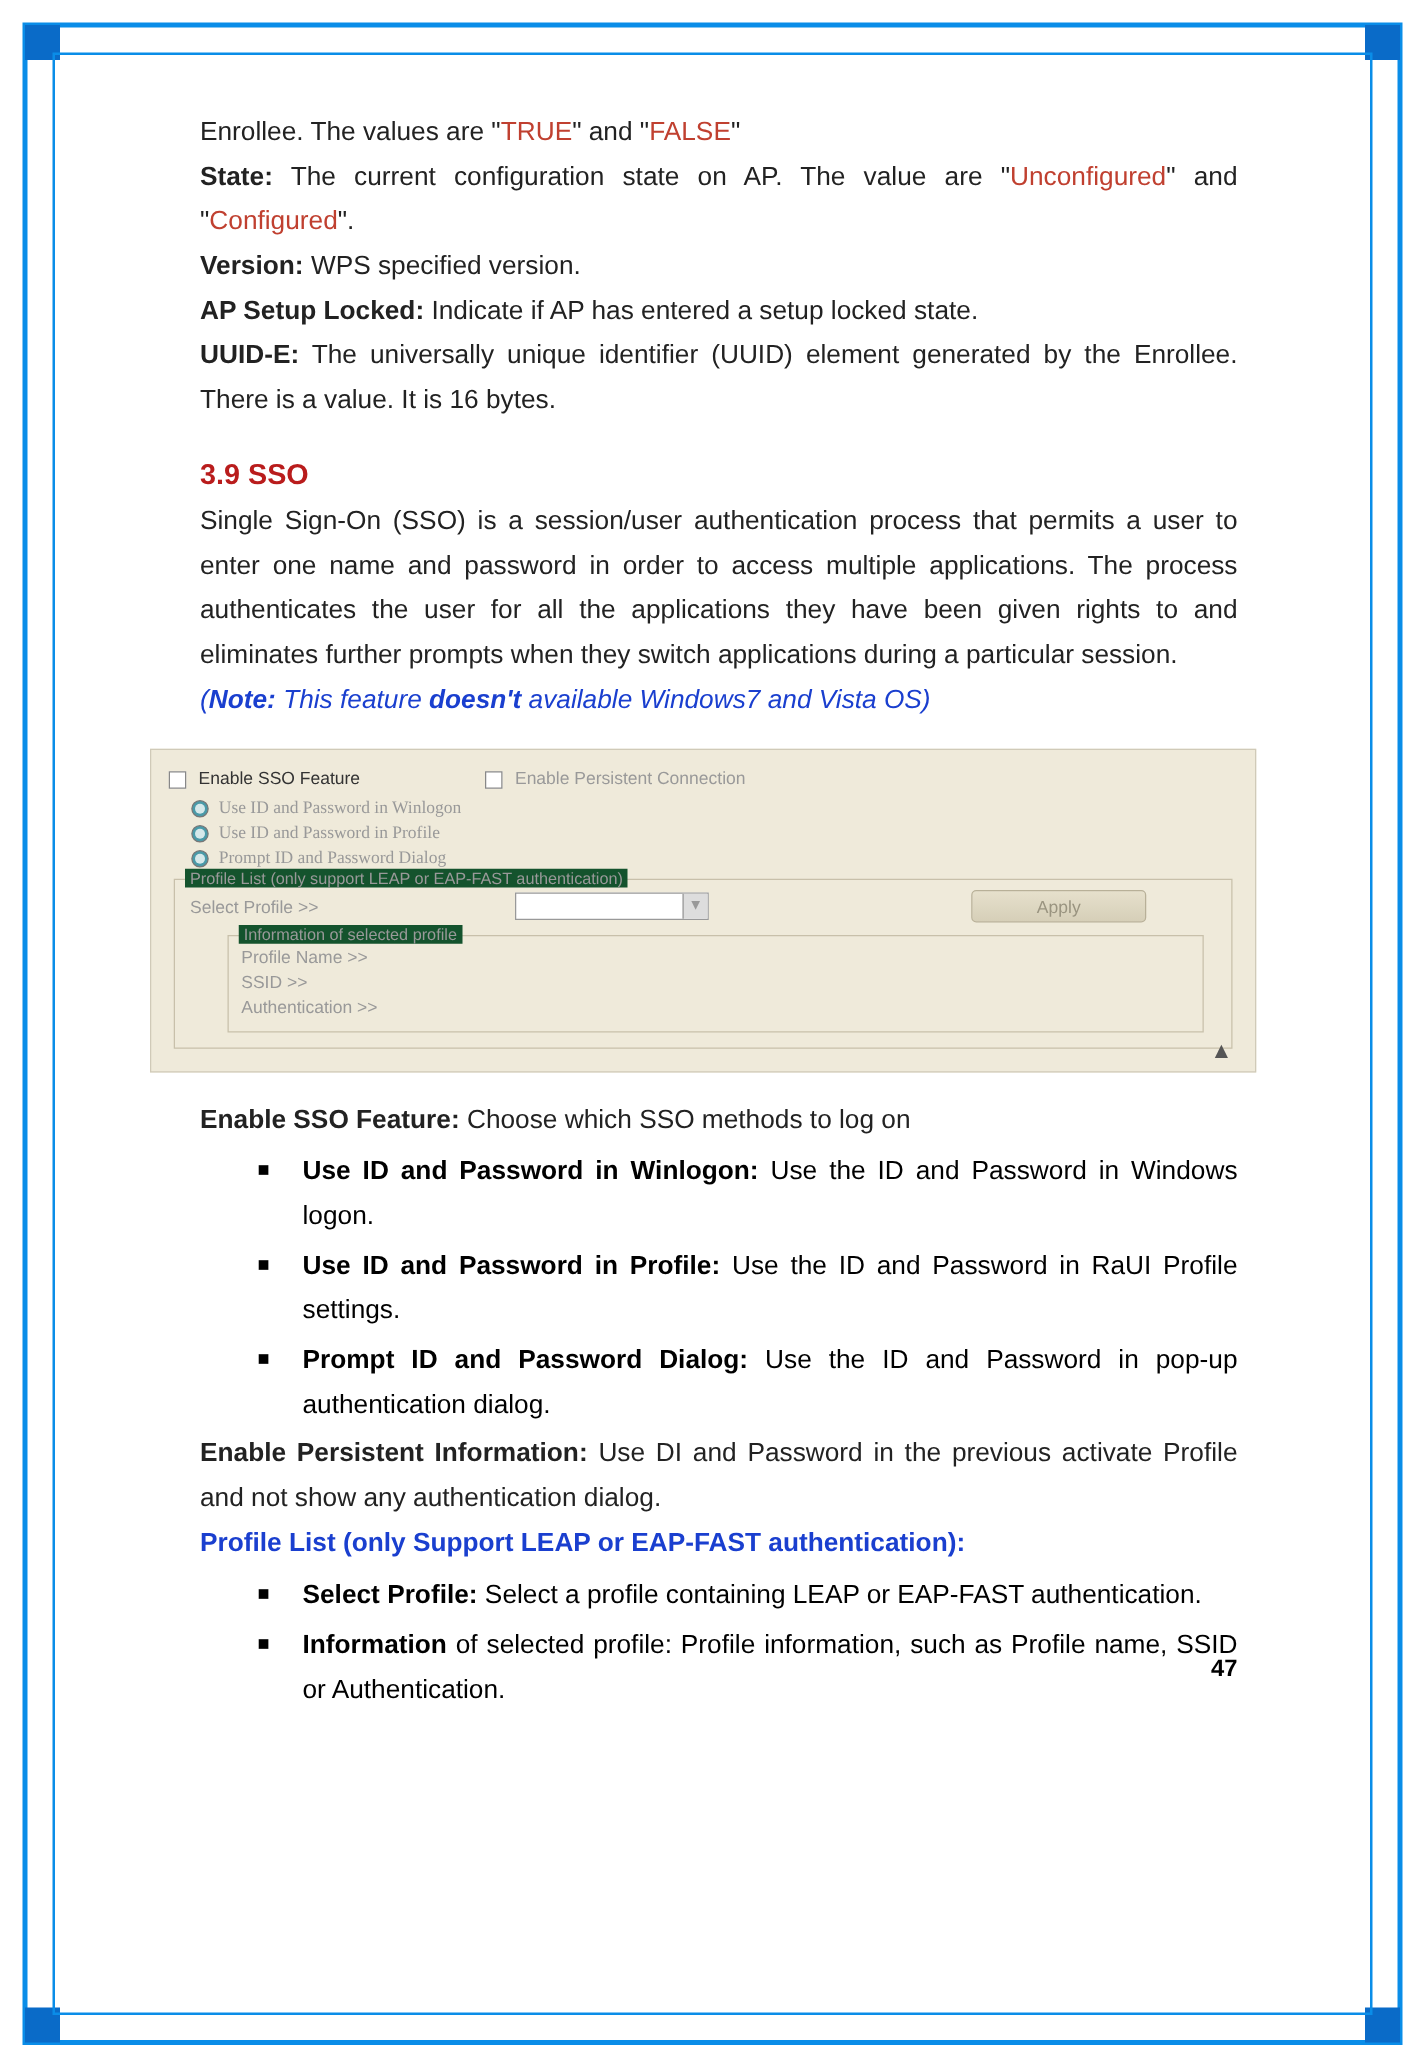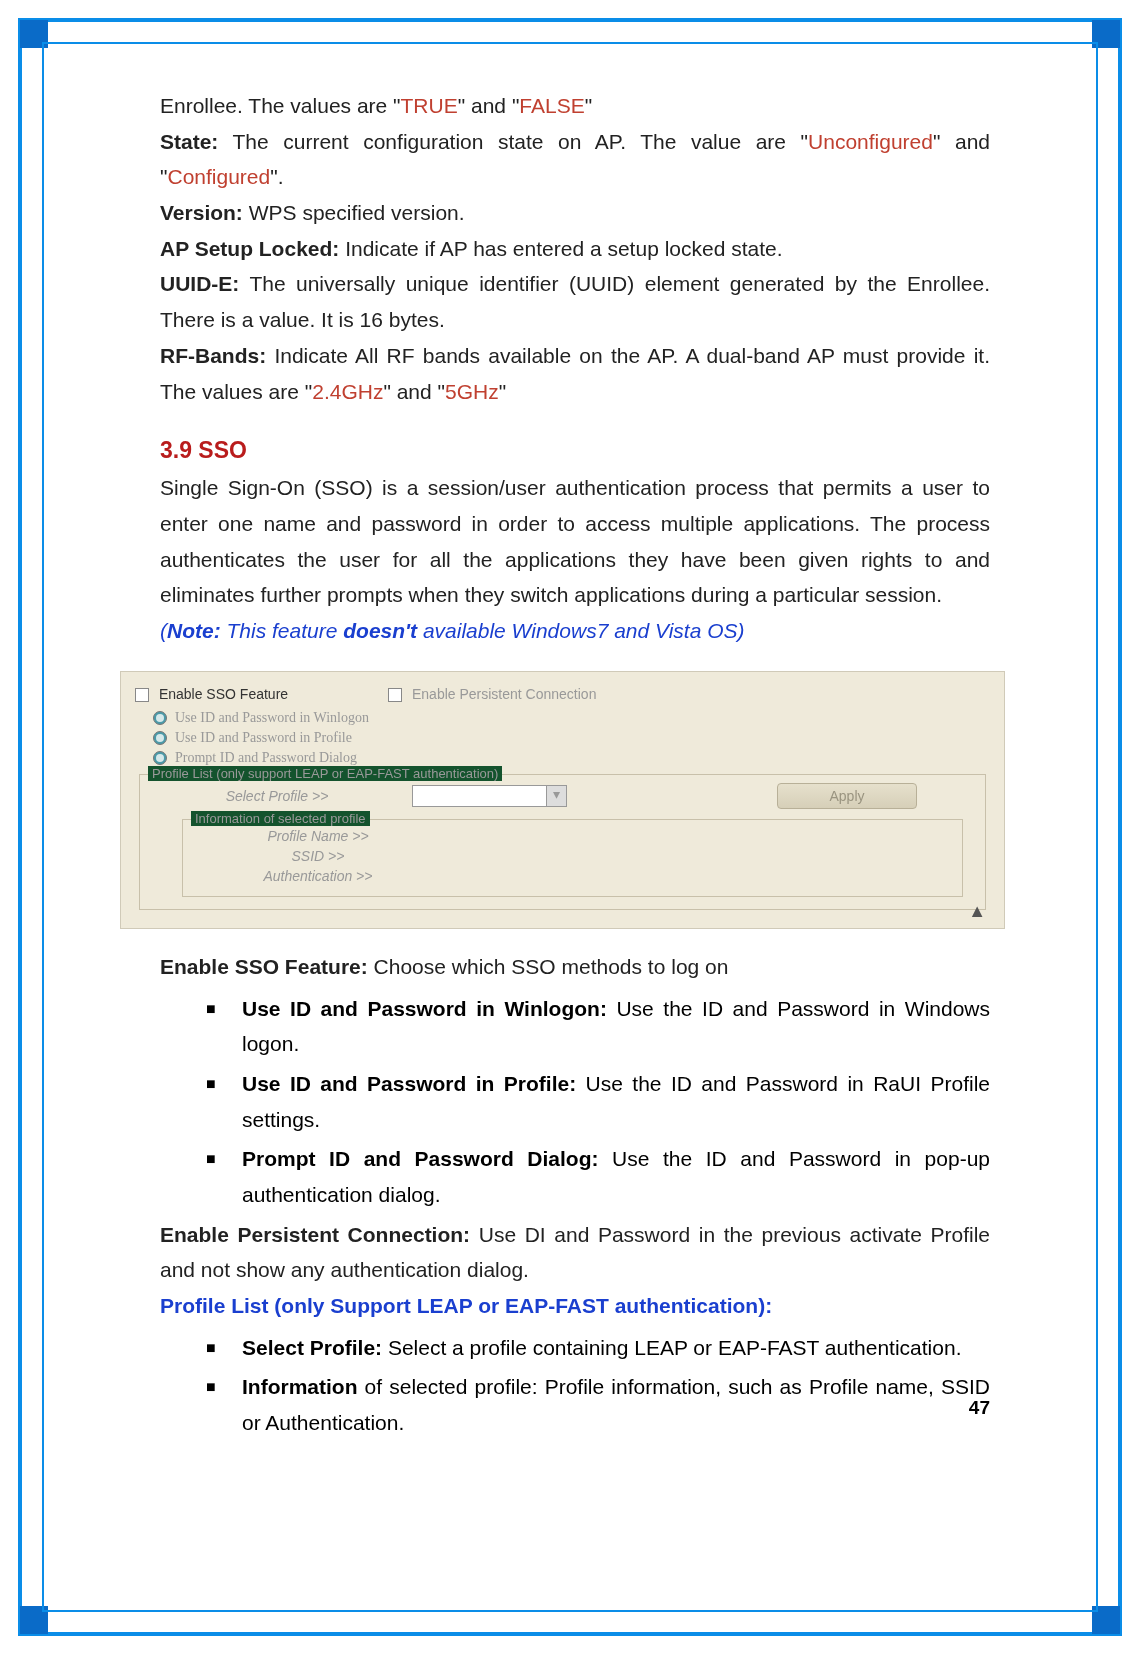--- a/index.html
+++ b/index.html
@@ -60,21 +60,21 @@
   color: #999;
 }
 .ss-title-row { display: flex; align-items: center; gap: 100px; margin-bottom: 8px; }
 .checkbox { display: inline-block; width: 14px; height: 14px; border: 1px solid #888; background: #fff; vertical-align: middle; margin-right: 6px; }
 .ss-option { margin-left: 18px; display: flex; align-items: center; margin-bottom: 4px; font-family: Liberation Serif, serif; }
 .radio-btn { width: 14px; height: 14px; border-radius: 50%; background: #4a9aa8; border: 1px solid #777; margin-right: 8px; display: inline-flex; align-items: center; justify-content: center; }
 .radio-btn::after { content: ""; width: 8px; height: 8px; border-radius: 50%; background: #d5e8ea; }
 .fieldset { border: 1px solid #c8c0aa; margin: 8px 4px; padding: 8px 12px 10px; position: relative; }
 .fieldset-legend { position: absolute; top: -9px; left: 8px; background: #14532d; padding: 0 4px; color: #999; font-size: 13px; }
 .profile-row { display: flex; align-items: center; margin-bottom: 4px; }
-.profile-label { width: 260px; text-align: center; padding-right: 10px; color: #999; font-style: italic; }
+.profile-label { width: 260px; text-align: left; padding-right: 10px; color: #999; }
 .dropdown { width: 155px; height: 22px; border: 1px solid #999; background: #fff; display: inline-block; position: relative; }
 .dropdown-btn { position: absolute; right: 0; top: 0; width: 20px; height: 20px; background: #ddd; border-left: 1px solid #999; text-align: center; }
 .apply-btn { width: 140px; height: 26px; background: linear-gradient(#e6e0cc,#d6cfb8); border: 1px solid #b8b098; color: #9a9480; text-align: center; line-height: 24px; margin-left: 210px; border-radius: 4px; }
 .inner-fieldset { border: 1px solid #c8c0aa; margin: 10px 10px 2px 30px; padding: 8px 10px 8px; position: relative; }
 .ss-collapse { position: absolute; right: 18px; bottom: 6px; color: #555; font-size: 18px; }
 .ss-dark-title { color: #333; font-weight: normal; }
 
 ul.bullets { list-style: none; margin-left: 46px; margin-top: 6px; }
 ul.bullets li { position: relative; padding-left: 36px; font-size: 21px; line-height: 1.7; text-align: justify; margin-bottom: 4px; }
 ul.bullets li::before { content: "■"; position: absolute; left: 0; top: 4px; color: #000; font-size: 16px; }
@@ -105,23 +105,20 @@
   </div>
 
   <div class="para">
     <span class="bold">AP Setup Locked:</span><span> Indicate if AP has entered a setup locked state.</span>
   </div>
 
   <div class="para justify">
     <span class="bold">UUID-E:</span><span> The universally unique identifier (UUID) element generated by the Enrollee. There is a value. It is 16 bytes.</span>
   </div>
 
-  <div class="para justify">
-    <span class="bold">RF-Bands:</span><span> Indicate All RF bands available on the AP. A dual-band AP must provide it. The values are "</span><span class="red">2.4GHz</span><span>" and "</span><span class="red">5GHz</span><span>"</span>
-  </div>
 
   <div class="section-head">3.9 SSO</div>
 
   <div class="para justify">Single Sign-On (SSO) is a session/user authentication process that permits a user to enter one name and password in order to access multiple applications. The process authenticates the user for all the applications they have been given rights to and eliminates further prompts when they switch applications during a particular session.</div>
 
   <div class="note-line">
     <span>(</span><span class="bold">Note:</span><span> This feature </span><span class="bold">doesn't</span><span> available Windows7 and Vista OS)</span>
   </div>
 
   <div class="screenshot">
@@ -176,21 +173,21 @@
     <span class="bold">Enable SSO Feature:</span><span> Choose which SSO methods to log on</span>
   </div>
 
   <ul class="bullets">
     <li><span class="bold">Use ID and Password in Winlogon:</span><span> Use the ID and Password in Windows logon.</span></li>
     <li><span class="bold">Use ID and Password in Profile:</span><span> Use the ID and Password in RaUI Profile settings.</span></li>
     <li><span class="bold">Prompt ID and Password Dialog:</span><span> Use the ID and Password in pop-up authentication dialog.</span></li>
   </ul>
 
   <div class="para justify">
-    <span class="bold">Enable Persistent Connection:</span><span> Use DI and Password in the previous activate Profile and not show any authentication dialog.</span>
+    <span class="bold">Enable Persistent Information:</span><span> Use DI and Password in the previous activate Profile and not show any authentication dialog.</span>
   </div>
 
   <div class="para bold blue">Profile List (only Support LEAP or EAP-FAST authentication):</div>
 
   <ul class="bullets">
     <li><span class="bold">Select Profile:</span><span> Select a profile containing LEAP or EAP-FAST authentication.</span></li>
     <li><span class="bold">Information</span><span> of selected profile: Profile information, such as Profile name, SSID or Authentication.</span></li>
   </ul>
 
   <div class="page-num">47</div>

